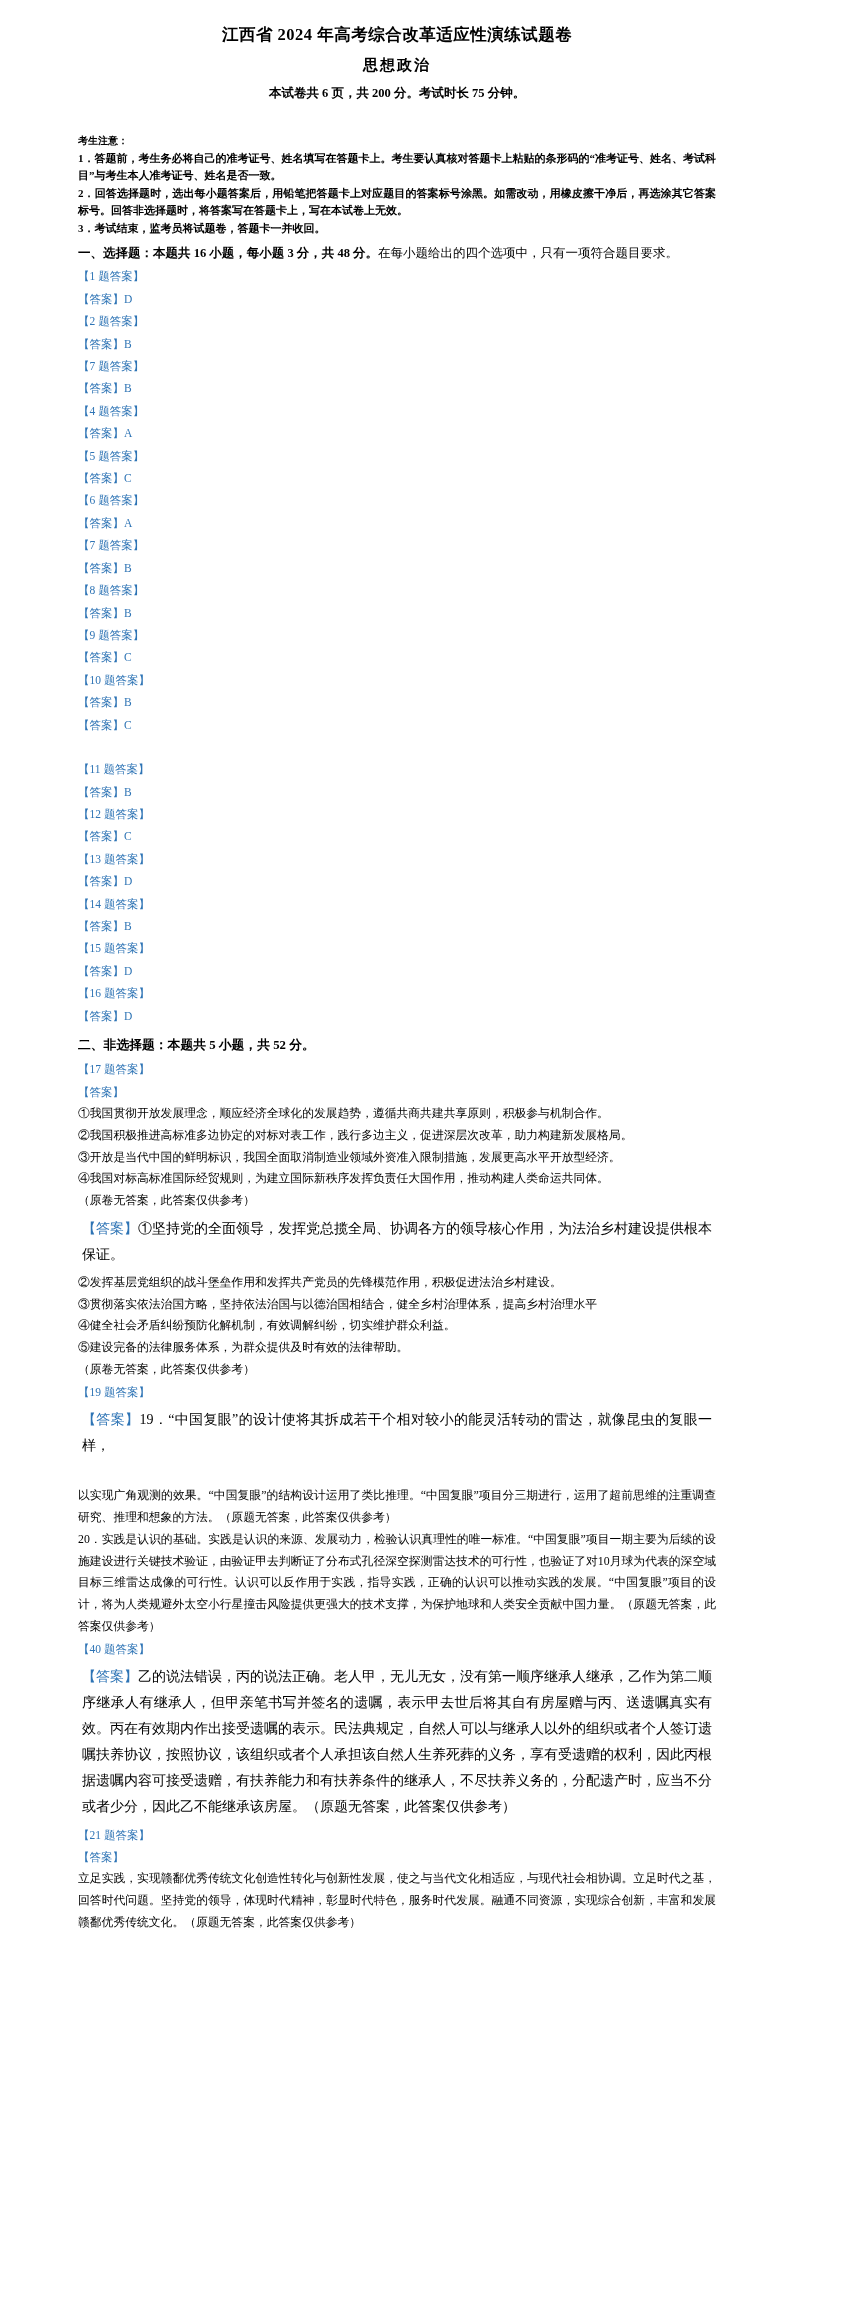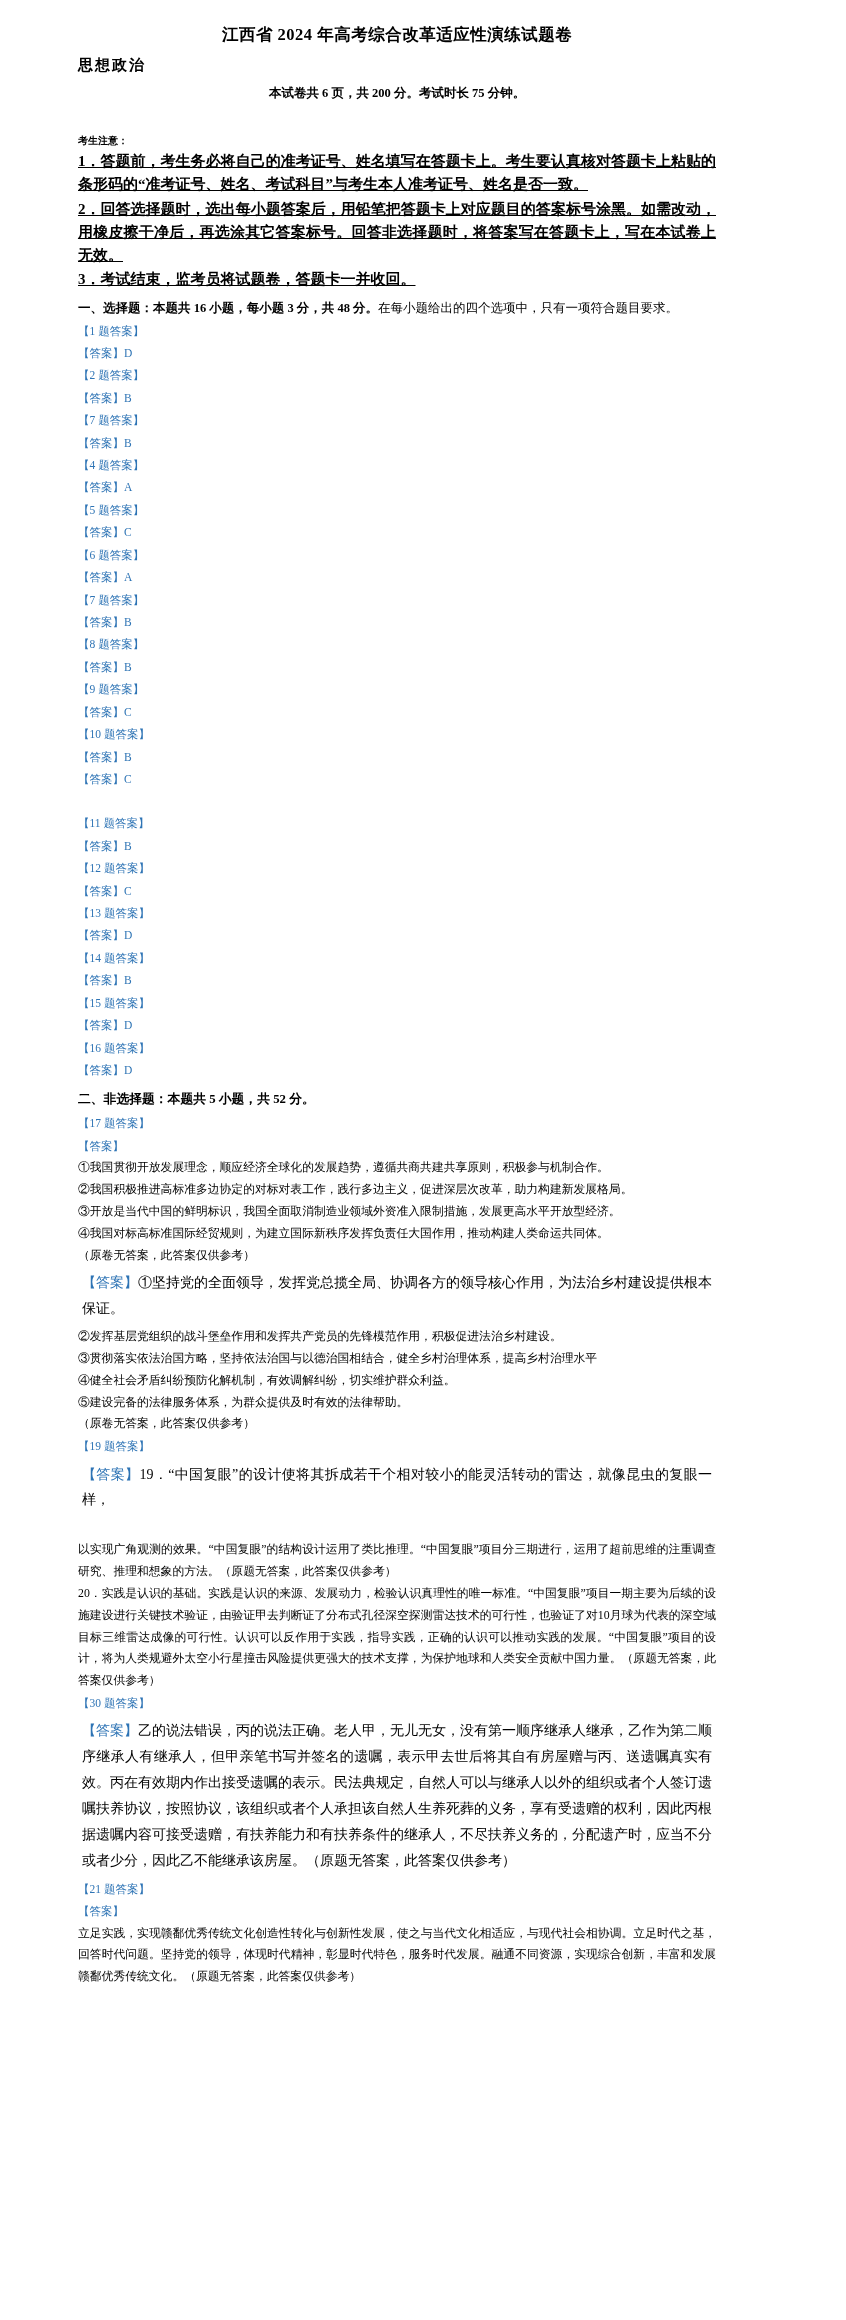--- a/index.html
+++ b/index.html
@@ -21,45 +21,44 @@
   }
   .title {
     text-align: center;
     font-weight: bold;
     font-size: 16.5px;
     letter-spacing: 0.5px;
     margin-top: 6px;
     margin-bottom: 10px;
   }
   .subtitle {
-    text-align: left;
+    text-align: center;
     font-weight: bold;
     font-size: 15px;
     letter-spacing: 2px;
     margin-bottom: 10px;
   }
   .examline {
     text-align: center;
     font-weight: bold;
     font-size: 12.5px;
     margin-bottom: 10px;
   }
   .notice-head {
     font-weight: bold;
     font-size: 10px;
     margin-bottom: 2px;
     margin-top: 32px;
   }
   .notice-item {
     font-weight: bold;
-    font-size: 15px;
+    font-size: 11px;
     line-height: 1.55;
     text-align: justify;
     margin-bottom: 1px;
-    text-decoration: underline;
   }
   .sec-head {
     font-size: 12.5px;
     line-height: 1.6;
     text-align: justify;
     margin-top: 6px;
     margin-bottom: 2px;
     font-weight: bold;
   }
   .sec-head .normal {
@@ -183,21 +182,21 @@
 
   <div>
     <div class="ans-label">【19 题答案】</div>
     <div class="mixed"><span class="tag">【答案】</span><span>19．“中国复眼”的设计使将其拆成若干个相对较小的能灵活转动的雷达，就像昆虫的复眼一样，</span></div>
     <div class="gap-md"></div>
     <div class="body-line">以实现广角观测的效果。“中国复眼”的结构设计运用了类比推理。“中国复眼”项目分三期进行，运用了超前思维的注重调查研究、推理和想象的方法。（原题无答案，此答案仅供参考）</div>
     <div class="body-line">20．实践是认识的基础。实践是认识的来源、发展动力，检验认识真理性的唯一标准。“中国复眼”项目一期主要为后续的设施建设进行关键技术验证，由验证甲去判断证了分布式孔径深空探测雷达技术的可行性，也验证了对10月球为代表的深空域目标三维雷达成像的可行性。认识可以反作用于实践，指导实践，正确的认识可以推动实践的发展。“中国复眼”项目的设计，将为人类规避外太空小行星撞击风险提供更强大的技术支撑，为保护地球和人类安全贡献中国力量。（原题无答案，此答案仅供参考）</div>
   </div>
 
   <div>
-    <div class="ans-label">【30 题答案】</div>
+    <div class="ans-label">【40 题答案】</div>
     <div class="mixed"><span class="tag">【答案】</span><span>乙的说法错误，丙的说法正确。老人甲，无儿无女，没有第一顺序继承人继承，乙作为第二顺序继承人有继承人，但甲亲笔书写并签名的遗嘱，表示甲去世后将其自有房屋赠与丙、送遗嘱真实有效。丙在有效期内作出接受遗嘱的表示。民法典规定，自然人可以与继承人以外的组织或者个人签订遗嘱扶养协议，按照协议，该组织或者个人承担该自然人生养死葬的义务，享有受遗赠的权利，因此丙根据遗嘱内容可接受遗赠，有扶养能力和有扶养条件的继承人，不尽扶养义务的，分配遗产时，应当不分或者少分，因此乙不能继承该房屋。（原题无答案，此答案仅供参考）</span></div>
   </div>
 
   <div>
     <div class="ans-label">【21 题答案】</div>
     <div class="ans-label">【答案】</div>
     <div class="body-line">立足实践，实现赣鄱优秀传统文化创造性转化与创新性发展，使之与当代文化相适应，与现代社会相协调。立足时代之基，回答时代问题。坚持党的领导，体现时代精神，彰显时代特色，服务时代发展。融通不同资源，实现综合创新，丰富和发展赣鄱优秀传统文化。（原题无答案，此答案仅供参考）</div>
   </div>
 
 </div>

